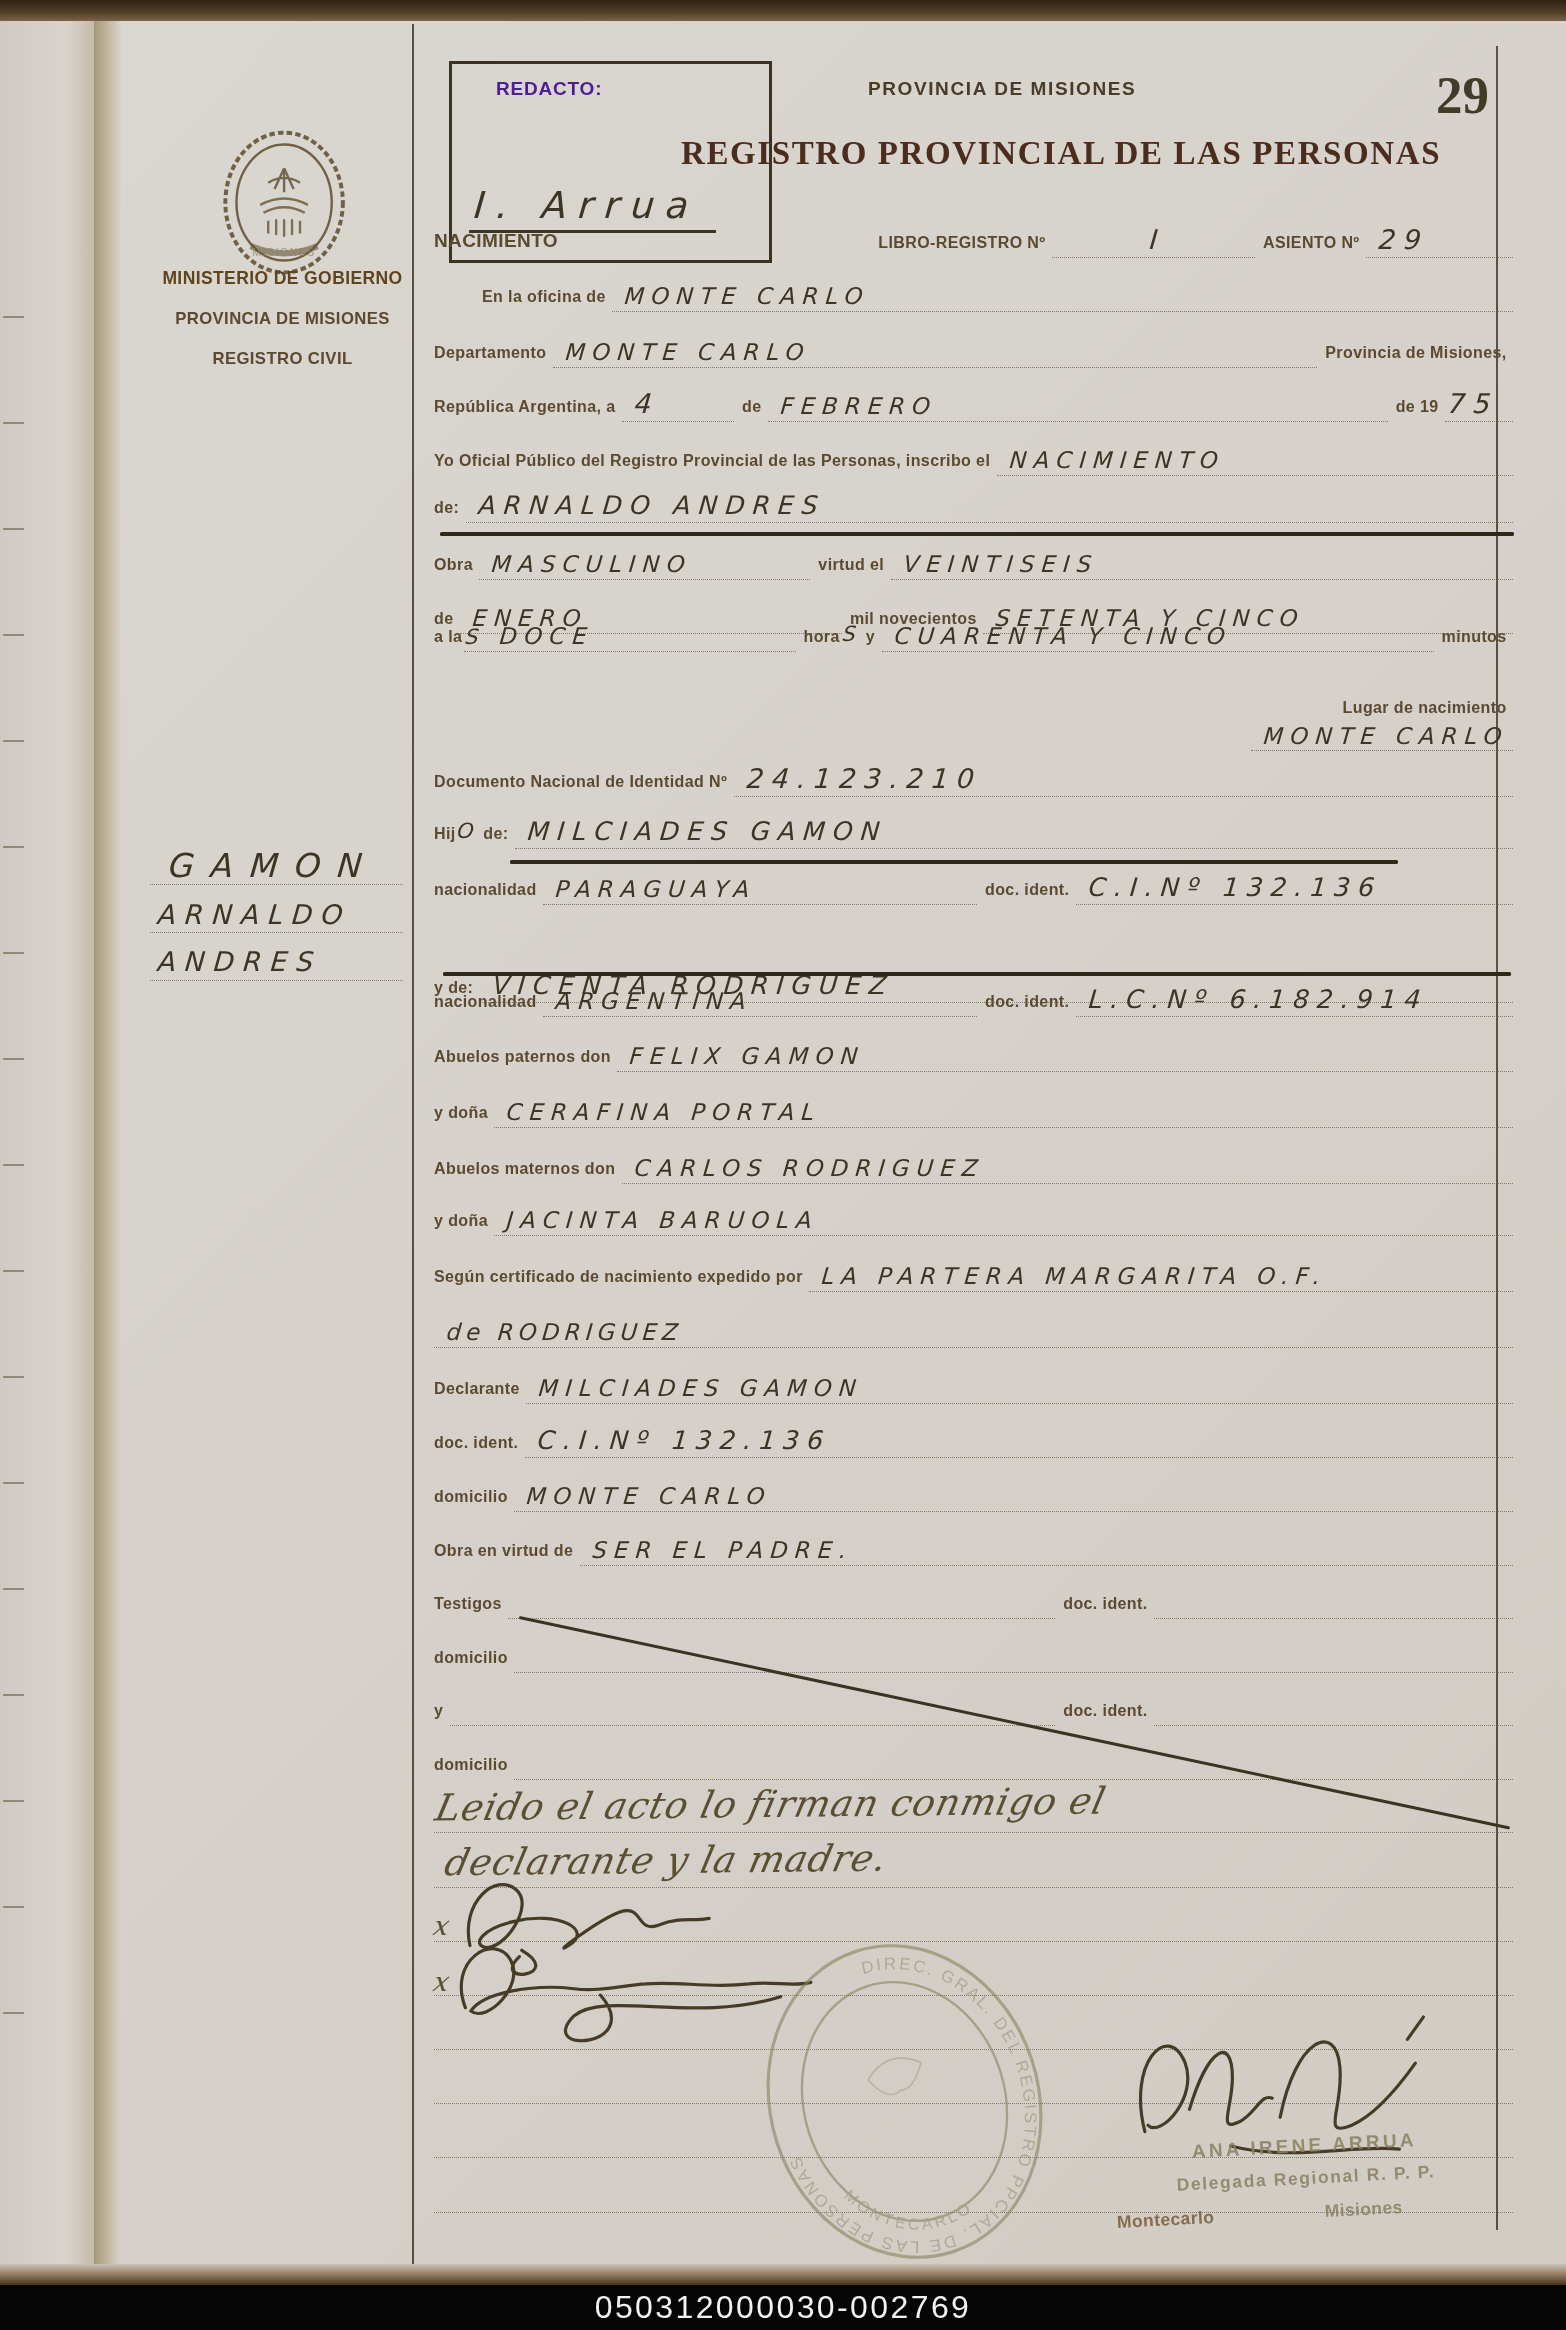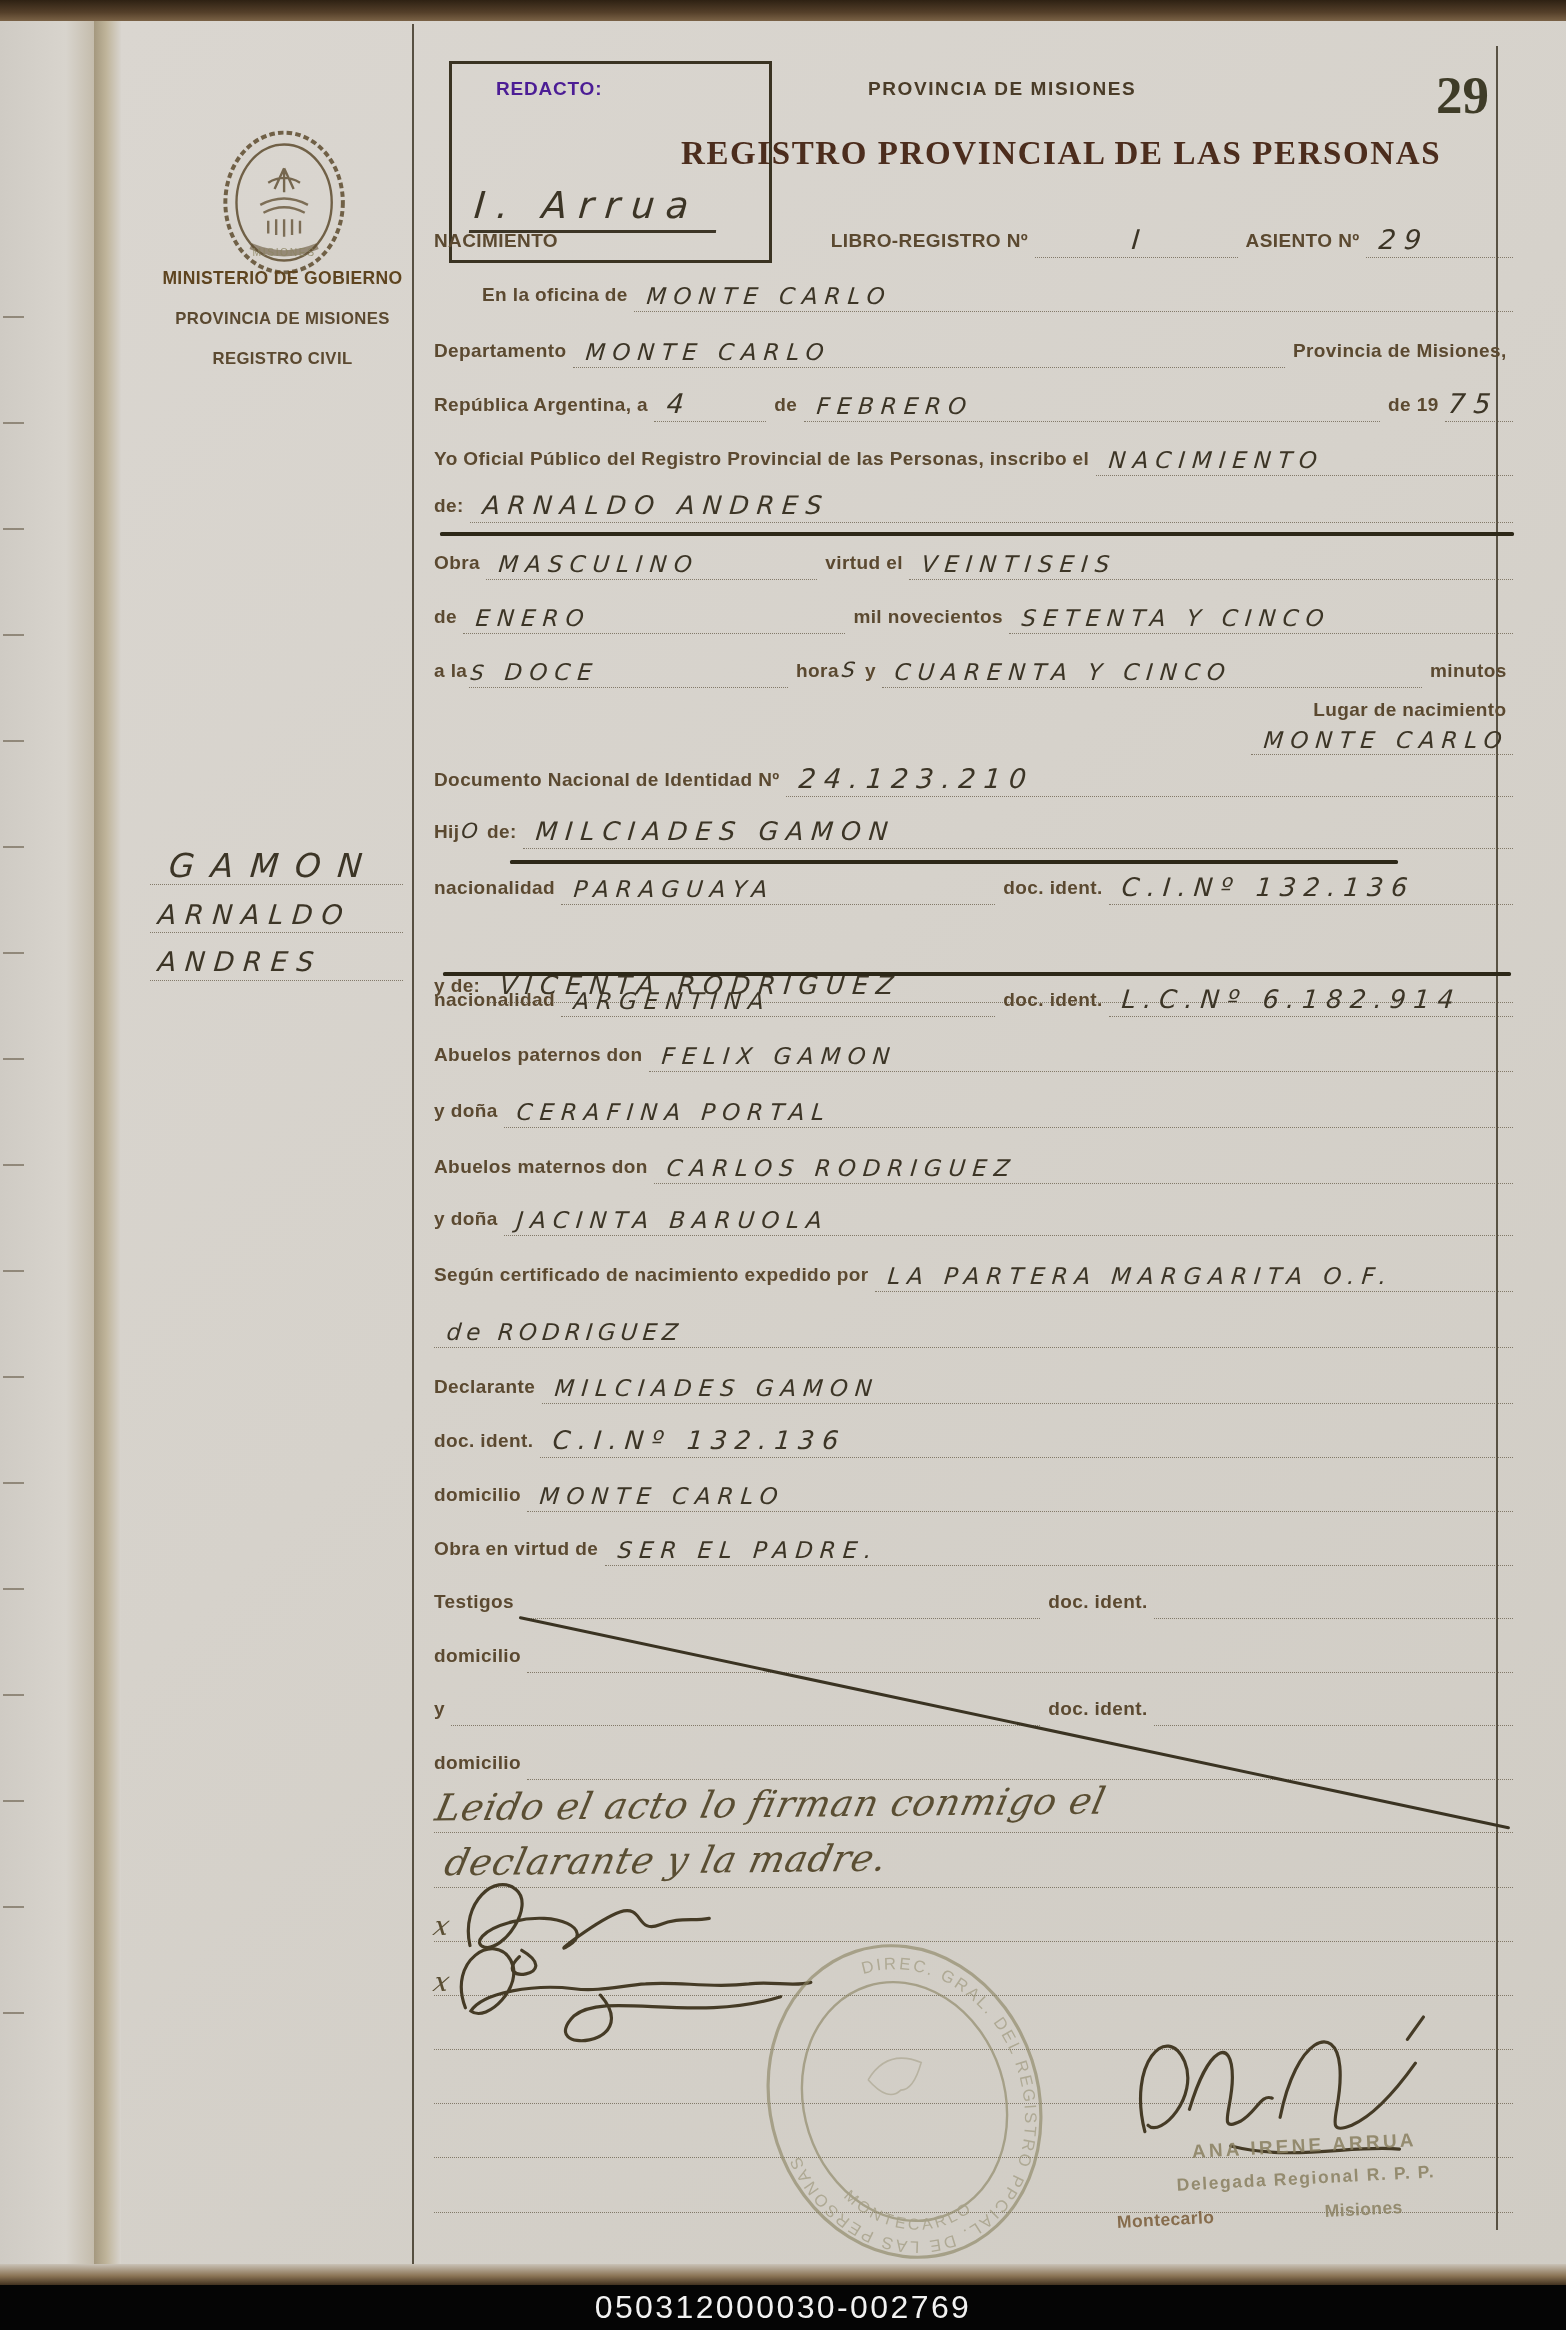--- a/index.html
+++ b/index.html
@@ -26,21 +26,21 @@
   
   .plabel{font-weight:bold;color:#5b4930;letter-spacing:0.4px;}
   .serif-title{font-family:"Liberation Serif",serif;font-weight:bold;color:#4c2d1d;}
   
   .hw{font-family:"DejaVu Sans",sans-serif;font-style:italic;color:#3c3526;
       letter-spacing:.30em;transform:skewX(-5deg);white-space:nowrap;}
   .cursive{font-family:"DejaVu Serif",serif;font-style:italic;color:#5a4e33;
       transform:skewX(-13deg) rotate(-.6deg);white-space:nowrap;letter-spacing:0.8px;}
   
   .row{position:absolute;left:434px;width:1079px;height:43px;display:flex;align-items:flex-end;}
-  .row .plabel{font-size:19px;white-space:nowrap;padding:0 6.4px 5.6px 0;}
+  .row .plabel{font-size:16px;white-space:nowrap;padding:0 6.4px 5.6px 0;}
   .row .plabel.after{padding-left:8px;}
   .fld{border-bottom:1.6px dotted rgba(108,98,78,.78);display:flex;align-items:flex-end;min-width:0;}
   .grow{flex:1 1 auto;}
   .fld .hw{font-size:23px;padding:0 4.8px 1.6px 12.7px;}
   .noline{border-bottom:none;}
   .heavy{position:absolute;height:4px;background:#2d2818;border-radius:1.6px;}
   .dotline{position:absolute;border-bottom:1.6px dotted rgba(108,98,78,.78);}
   .stamp-txt{fill:#8b8462;opacity:.8;font-family:"Liberation Sans",sans-serif;}
   svg.sig path{fill:none;stroke:#453b26;stroke-width:4;stroke-linecap:round;}
 </style>
@@ -158,21 +158,21 @@
     <span class="plabel">de</span>
     <span class="fld" style="flex:0 0 382px;">
         <span class="hw">ENERO</span>
       </span>
     <span class="plabel after">mil novecientos</span>
     <span class="fld grow">
         <span class="hw">SETENTA Y CINCO</span>
       </span>
   </div>
 
-  <div class="row" style="top:645px;text-align:center;">
+  <div class="row" style="top:609px;text-align:center;">
     <span class="plabel" style="padding-right:1.6px;">a la</span>
     <span class="fld grow">
         <span class="hw" style="font-size:21px;padding:0 1.6px 1.6px 1.6px;">S</span>
         <span class="hw">DOCE</span>
       </span>
     <span class="plabel after" style="padding-right:1.6px;">hora</span>
     <span class="hw" style="font-size:21px;padding:0 3.2px 5.6px 1.6px;">S</span>
     <span class="plabel">y</span>
     <span class="fld grow">
         <span class="hw">CUARENTA Y CINCO</span>

